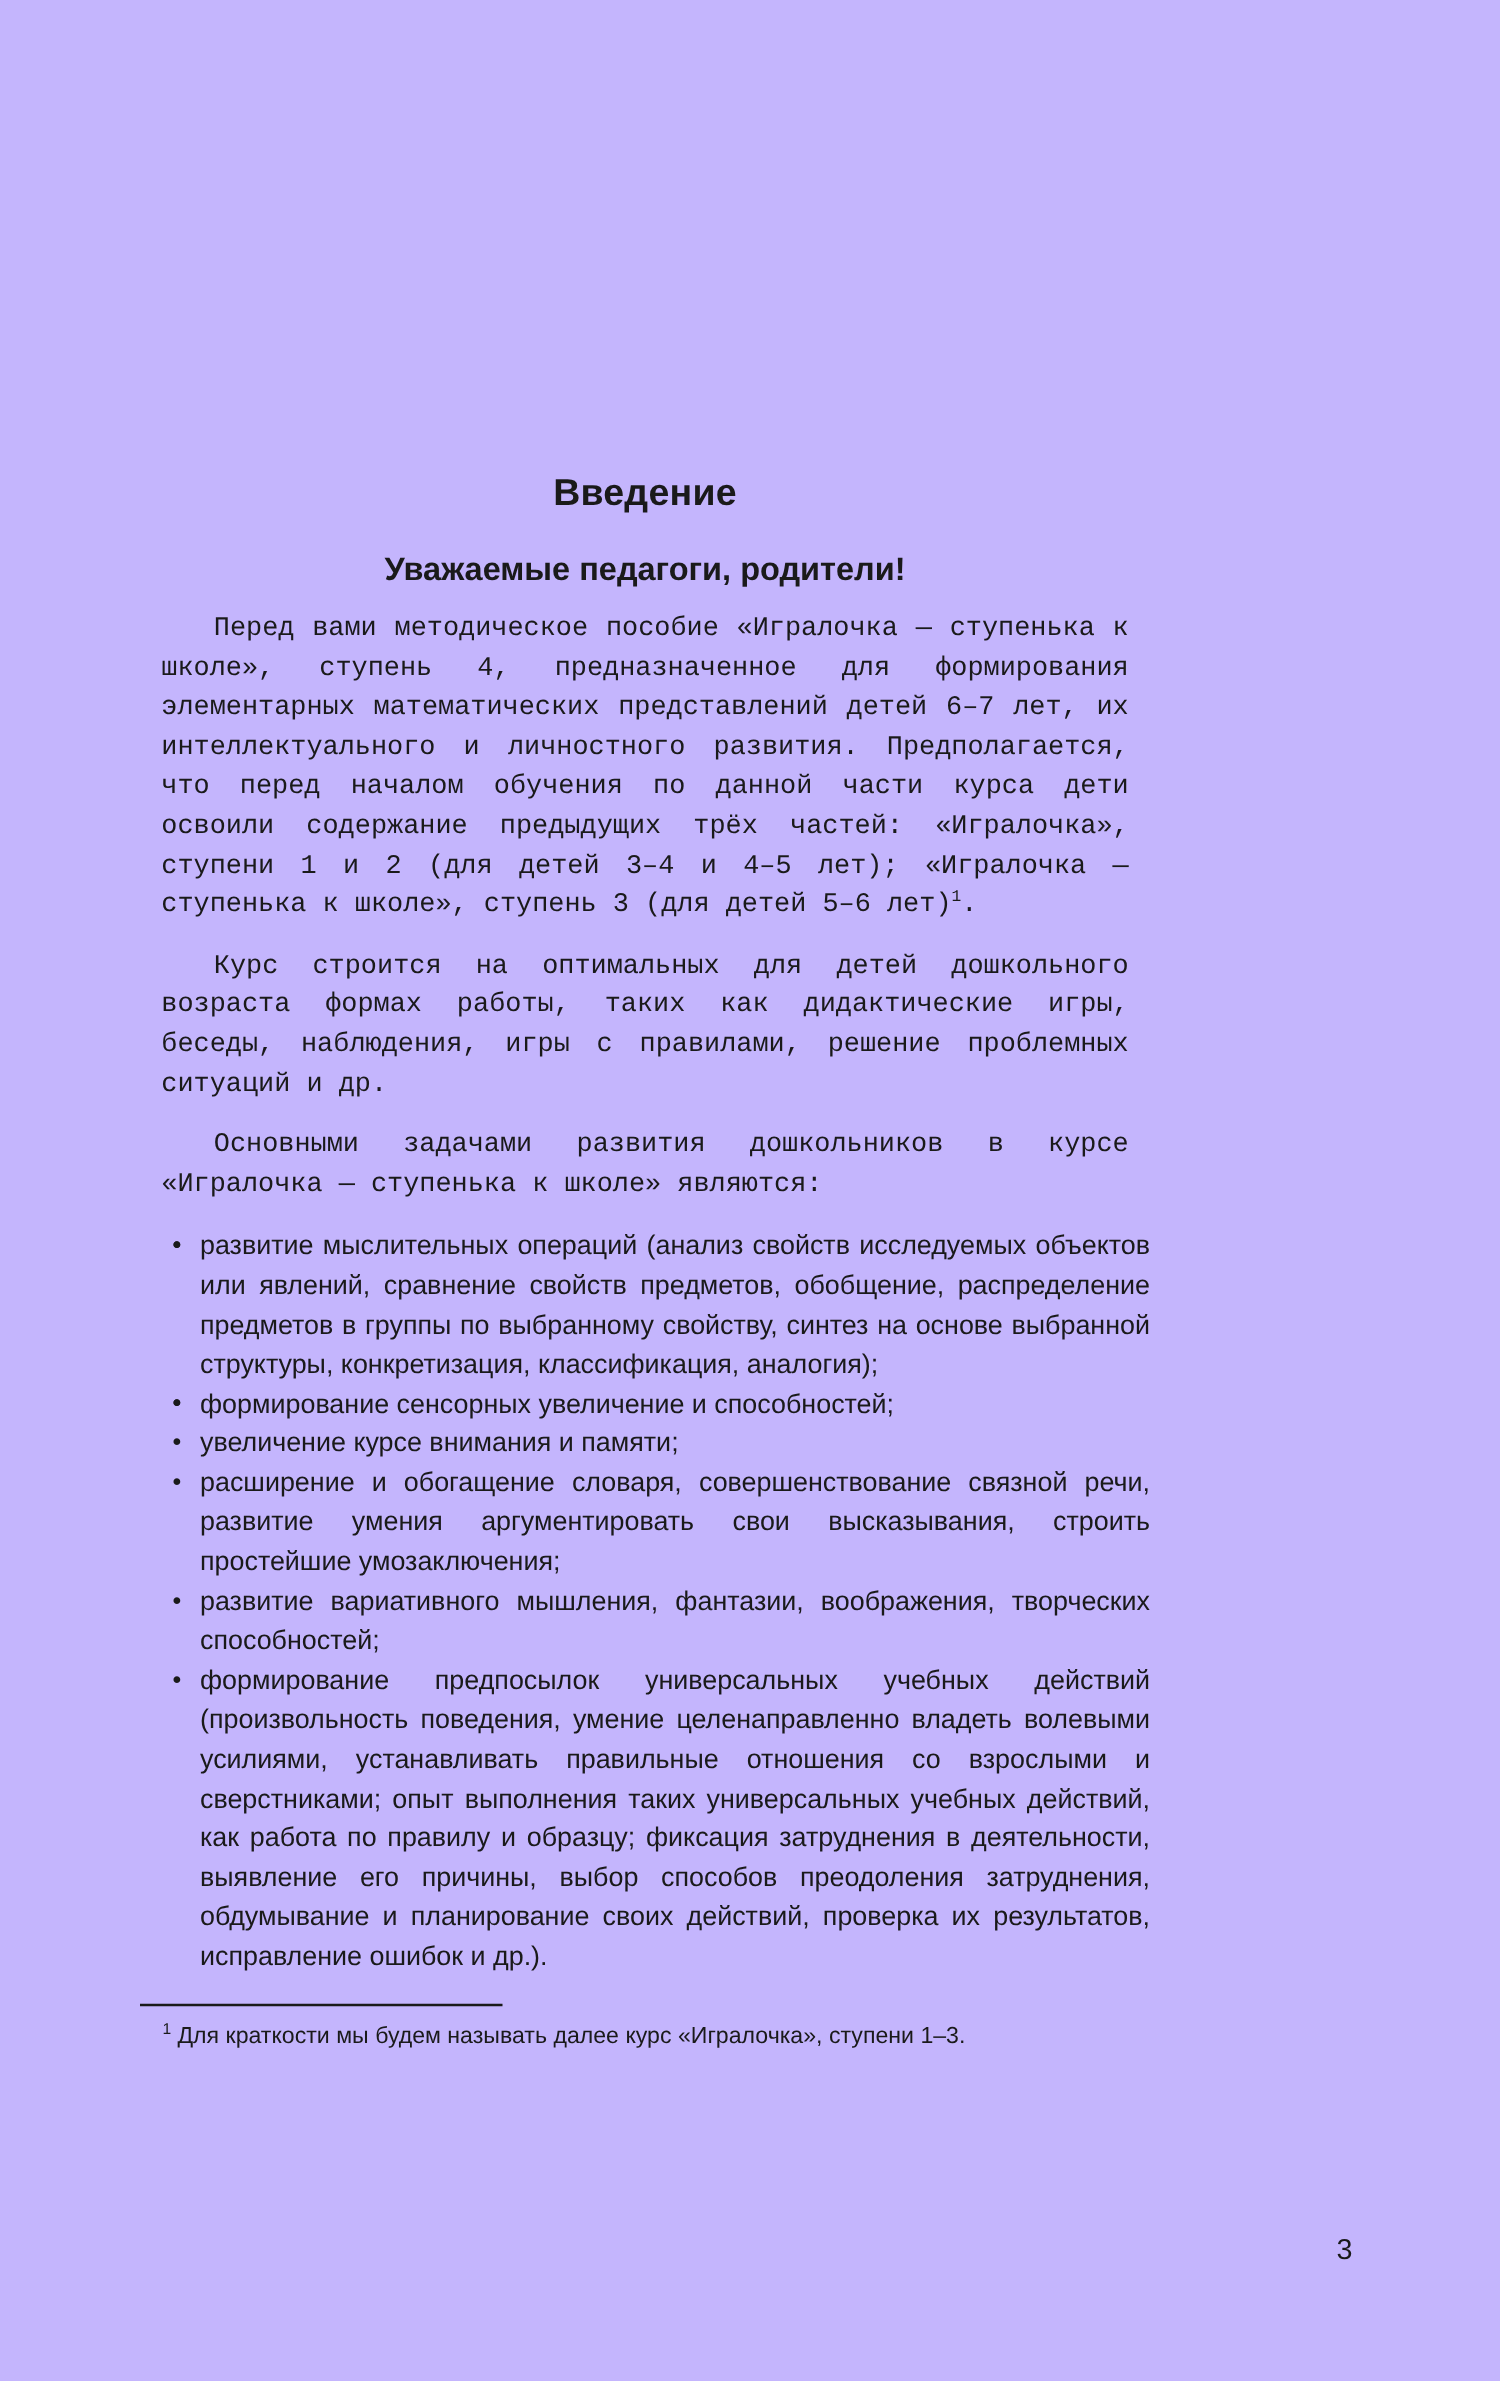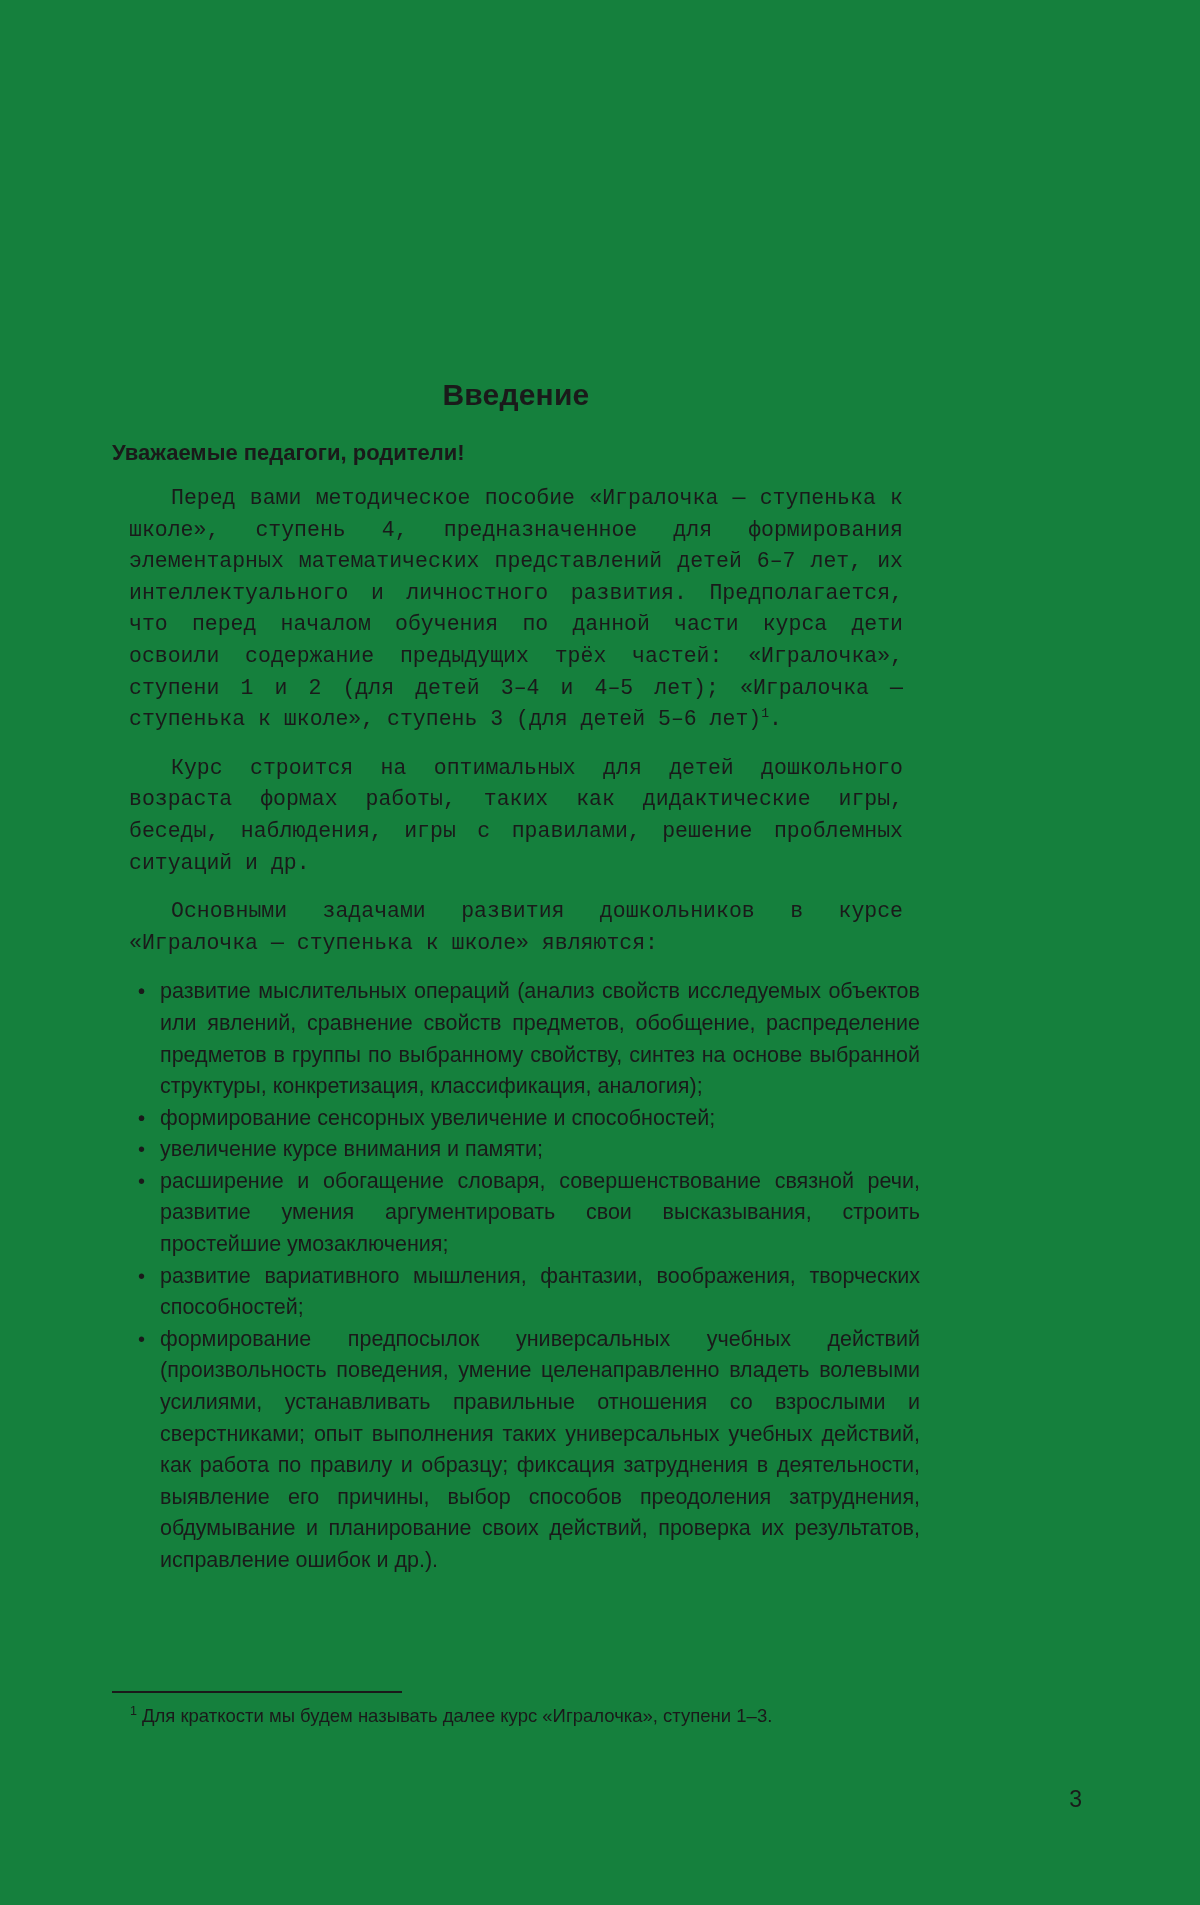--- a/index.html
+++ b/index.html
@@ -15,21 +15,21 @@
     color: #1a1a1a;
     -webkit-font-smoothing: antialiased;
   }
 
   .page {
     position: absolute;
     left: 0;
     top: 0;
     width: 1200px;
     height: 1905px;
-    background: #15803d;
+    background: #c4b5fd;
     overflow: hidden;
   }
 
   
   .content {
     position: absolute;
     left: 112px;
     top: 378px;
     width: 808px;
   }
@@ -37,23 +37,23 @@
   .doc-title {
     font-size: 30px;
     font-weight: bold;
     text-align: center;
     letter-spacing: 0.2px;
     margin: 0 0 26px 0;
     line-height: 1.15;
   }
 
   .doc-subtitle {
-    font-size: 22px;
+    font-size: 26px;
     font-weight: bold;
-    text-align: left;
+    text-align: center;
     margin: 0 0 4px 0;
     line-height: 1.25;
   }
 
   p.body-par {
     font-size: 21.5px;
     line-height: 31.6px;
     text-align: justify;
     text-justify: inter-word;
     margin: 17px;
@@ -87,21 +87,21 @@
     left: 26px;
     top: 0;
     font-size: 20px;
     line-height: 31.6px;
   }
 
   
   .footnote-zone {
     position: absolute;
     left: 112px;
-    top: 1691px;
+    top: 1603px;
     width: 808px;
   }
   .footnote-rule {
     width: 290px;
     height: 0;
     border-top: 2px solid #1a1a1a;
     margin: 0 0 10px 0;
   }
   .footnote-text {
     font-size: 18.5px;

